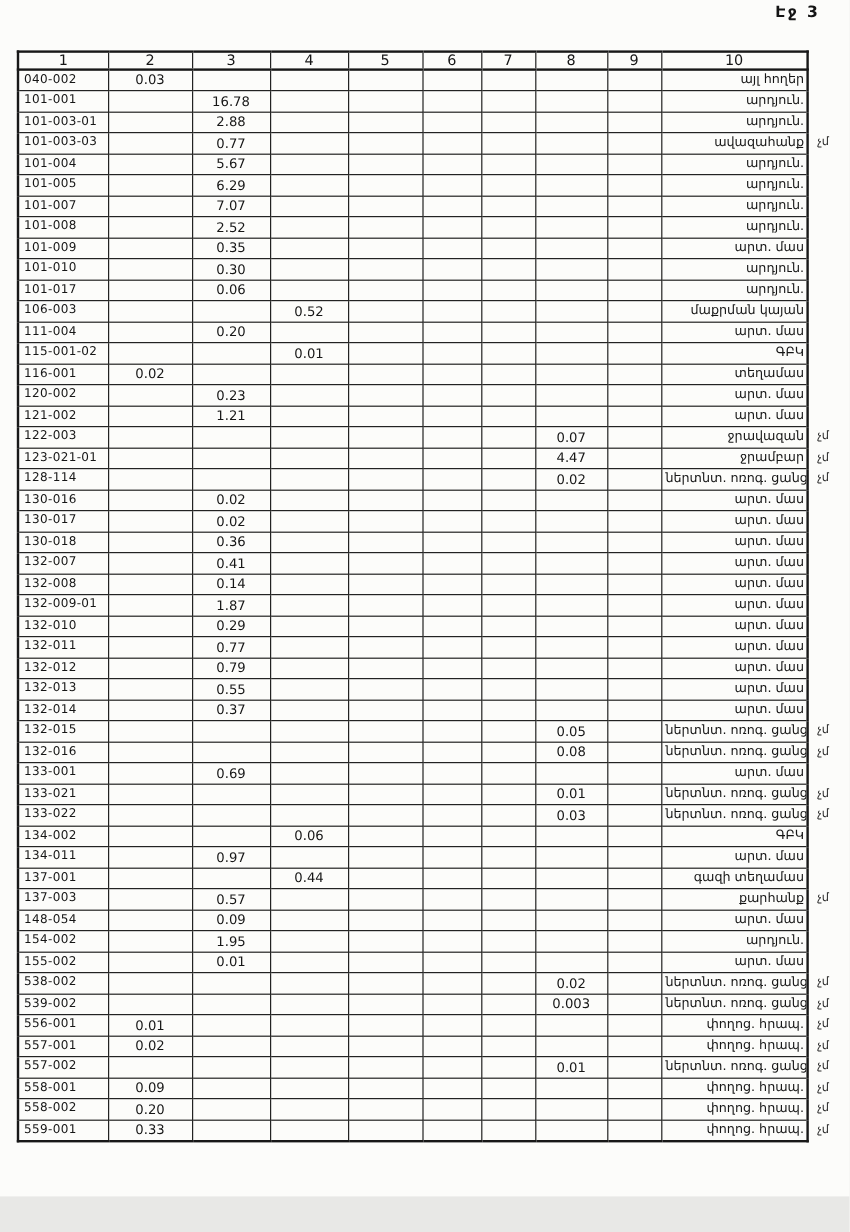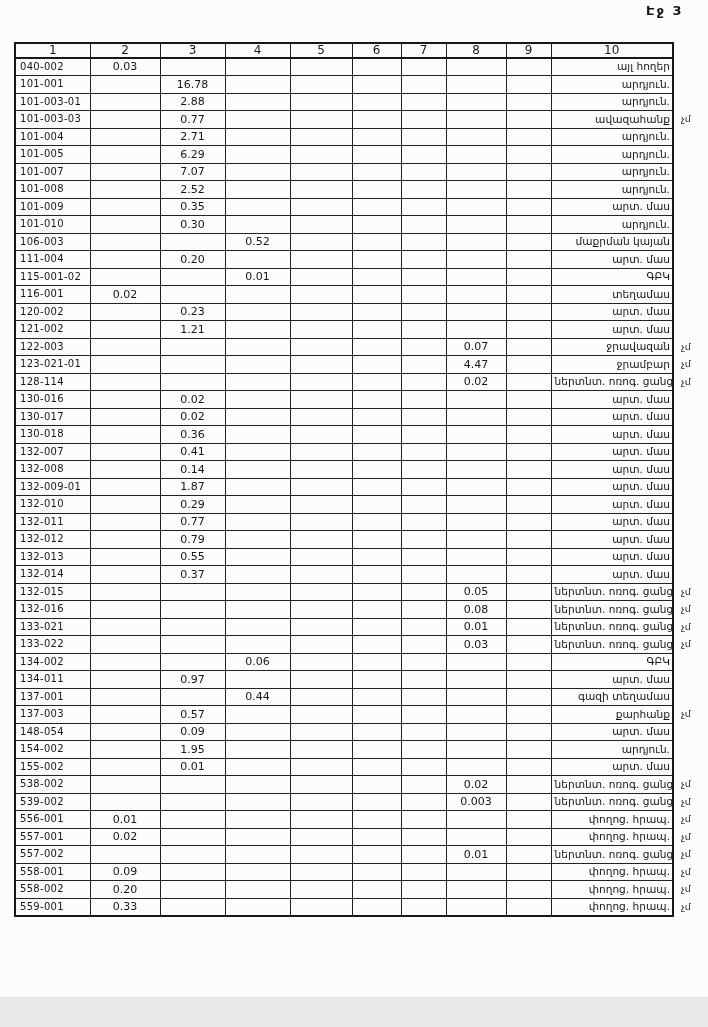--- a/index.html
+++ b/index.html
@@ -156,21 +156,21 @@
             <td class="c6"></td>
             <td class="c7"></td>
             <td class="c8"></td>
             <td class="c9"></td>
             <td class="c10">ավազահանք</td>
             <td class="c11">չմ</td>
           </tr>
           <tr>
             <td class="c1">101-004</td>
             <td class="c2"></td>
-            <td class="c3">2.71</td>
+            <td class="c3">5.67</td>
             <td class="c4"></td>
             <td class="c5"></td>
             <td class="c6"></td>
             <td class="c7"></td>
             <td class="c8"></td>
             <td class="c9"></td>
             <td class="c10">արդյուն.</td>
             <td class="c11"></td>
           </tr>
           <tr>
@@ -222,20 +222,33 @@
             <td class="c7"></td>
             <td class="c8"></td>
             <td class="c9"></td>
             <td class="c10">արտ. մաս</td>
             <td class="c11"></td>
           </tr>
           <tr>
             <td class="c1">101-010</td>
             <td class="c2"></td>
             <td class="c3">0.30</td>
+            <td class="c4"></td>
+            <td class="c5"></td>
+            <td class="c6"></td>
+            <td class="c7"></td>
+            <td class="c8"></td>
+            <td class="c9"></td>
+            <td class="c10">արդյուն.</td>
+            <td class="c11"></td>
+          </tr>
+          <tr>
+            <td class="c1">101-017</td>
+            <td class="c2"></td>
+            <td class="c3">0.06</td>
             <td class="c4"></td>
             <td class="c5"></td>
             <td class="c6"></td>
             <td class="c7"></td>
             <td class="c8"></td>
             <td class="c9"></td>
             <td class="c10">արդյուն.</td>
             <td class="c11"></td>
           </tr>
           <tr>
@@ -516,20 +529,33 @@
             <td class="c2"></td>
             <td class="c3"></td>
             <td class="c4"></td>
             <td class="c5"></td>
             <td class="c6"></td>
             <td class="c7"></td>
             <td class="c8">0.08</td>
             <td class="c9"></td>
             <td class="c10">ներտնտ. ոռոգ. ցանց</td>
             <td class="c11">չմ</td>
+          </tr>
+          <tr>
+            <td class="c1">133-001</td>
+            <td class="c2"></td>
+            <td class="c3">0.69</td>
+            <td class="c4"></td>
+            <td class="c5"></td>
+            <td class="c6"></td>
+            <td class="c7"></td>
+            <td class="c8"></td>
+            <td class="c9"></td>
+            <td class="c10">արտ. մաս</td>
+            <td class="c11"></td>
           </tr>
           <tr>
             <td class="c1">133-021</td>
             <td class="c2"></td>
             <td class="c3"></td>
             <td class="c4"></td>
             <td class="c5"></td>
             <td class="c6"></td>
             <td class="c7"></td>
             <td class="c8">0.01</td>

